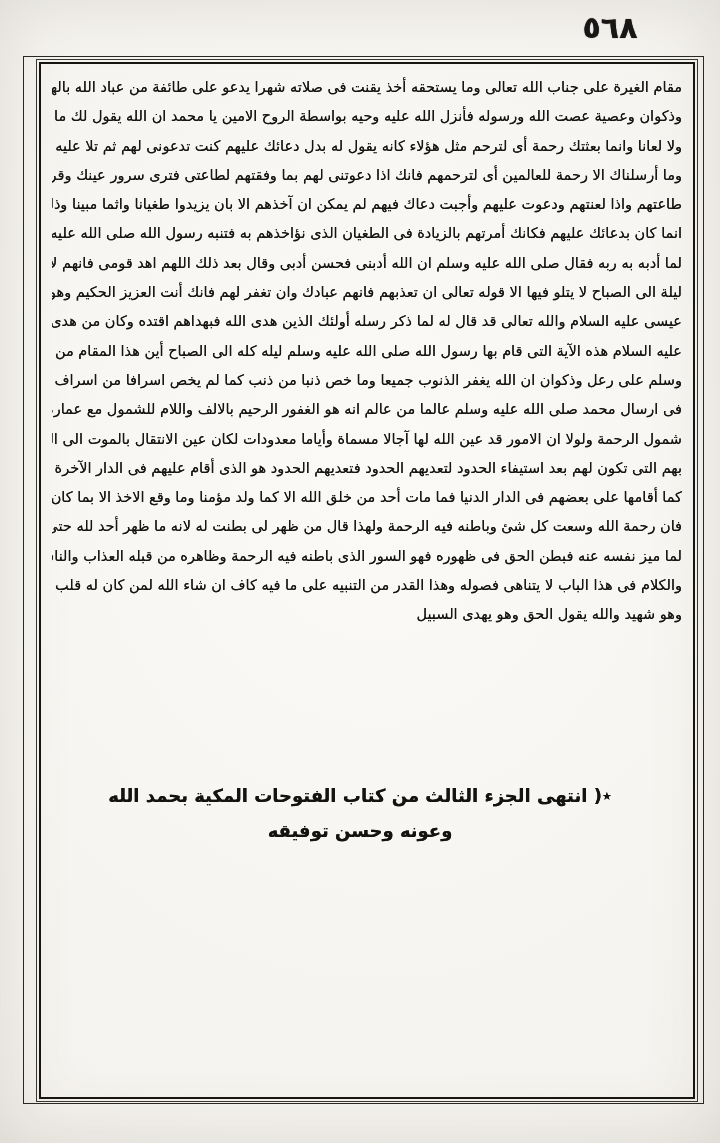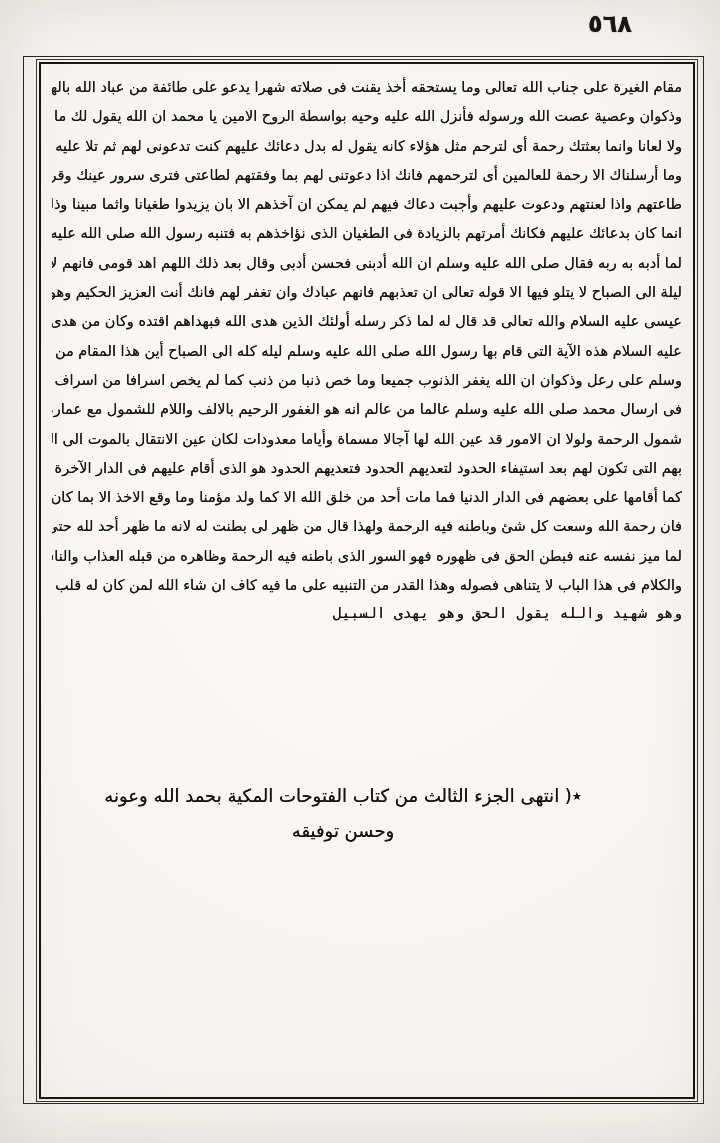--- a/index.html
+++ b/index.html
@@ -19,21 +19,21 @@
       radial-gradient(ellipse 130% 95% at 52% 42%, #fbfaf7 0%, #f5f3ef 62%, #eae7e1 100%);
     box-shadow: inset 0 0 70px rgba(110, 100, 85, 0.18);
   }
   
   .page-number {
     position: absolute;
     top: 10px;
     left: 555px;
     width: 110px;
     text-align: center;
-    font-size: 24px;
+    font-size: 30px;
     font-weight: bold;
     letter-spacing: 1px;
     text-shadow: 0 0 0.8px rgba(15, 15, 15, 0.9);
   }
   
   .frame-outer {
     position: absolute;
     left: 23px;
     top: 56px;
     width: 679px;
@@ -65,32 +65,31 @@
     height: 29.3px;
     line-height: 29.3px;
     white-space: nowrap;
     overflow: hidden;
     text-align: justify;
     text-align-last: justify;
   }
   .tline.last {
     text-align: right;
     text-align-last: right;
-    font-family: Liberation Mono, monospace;
   }
   
   .colophon {
     position: absolute;
-    left: 78px;
+    left: 95px;
     top: 778px;
     width: 530px;
     direction: rtl;
     text-align: center;
     font-size: 18px;
-    font-weight: normal;
+    font-weight: bold;
     line-height: 35px;
     color: #15130f;
     text-shadow: 0 0 0.6px rgba(15, 13, 9, 0.9);
   }
 </style>
 </head>
 <body>
 
 <div class="page">
 

